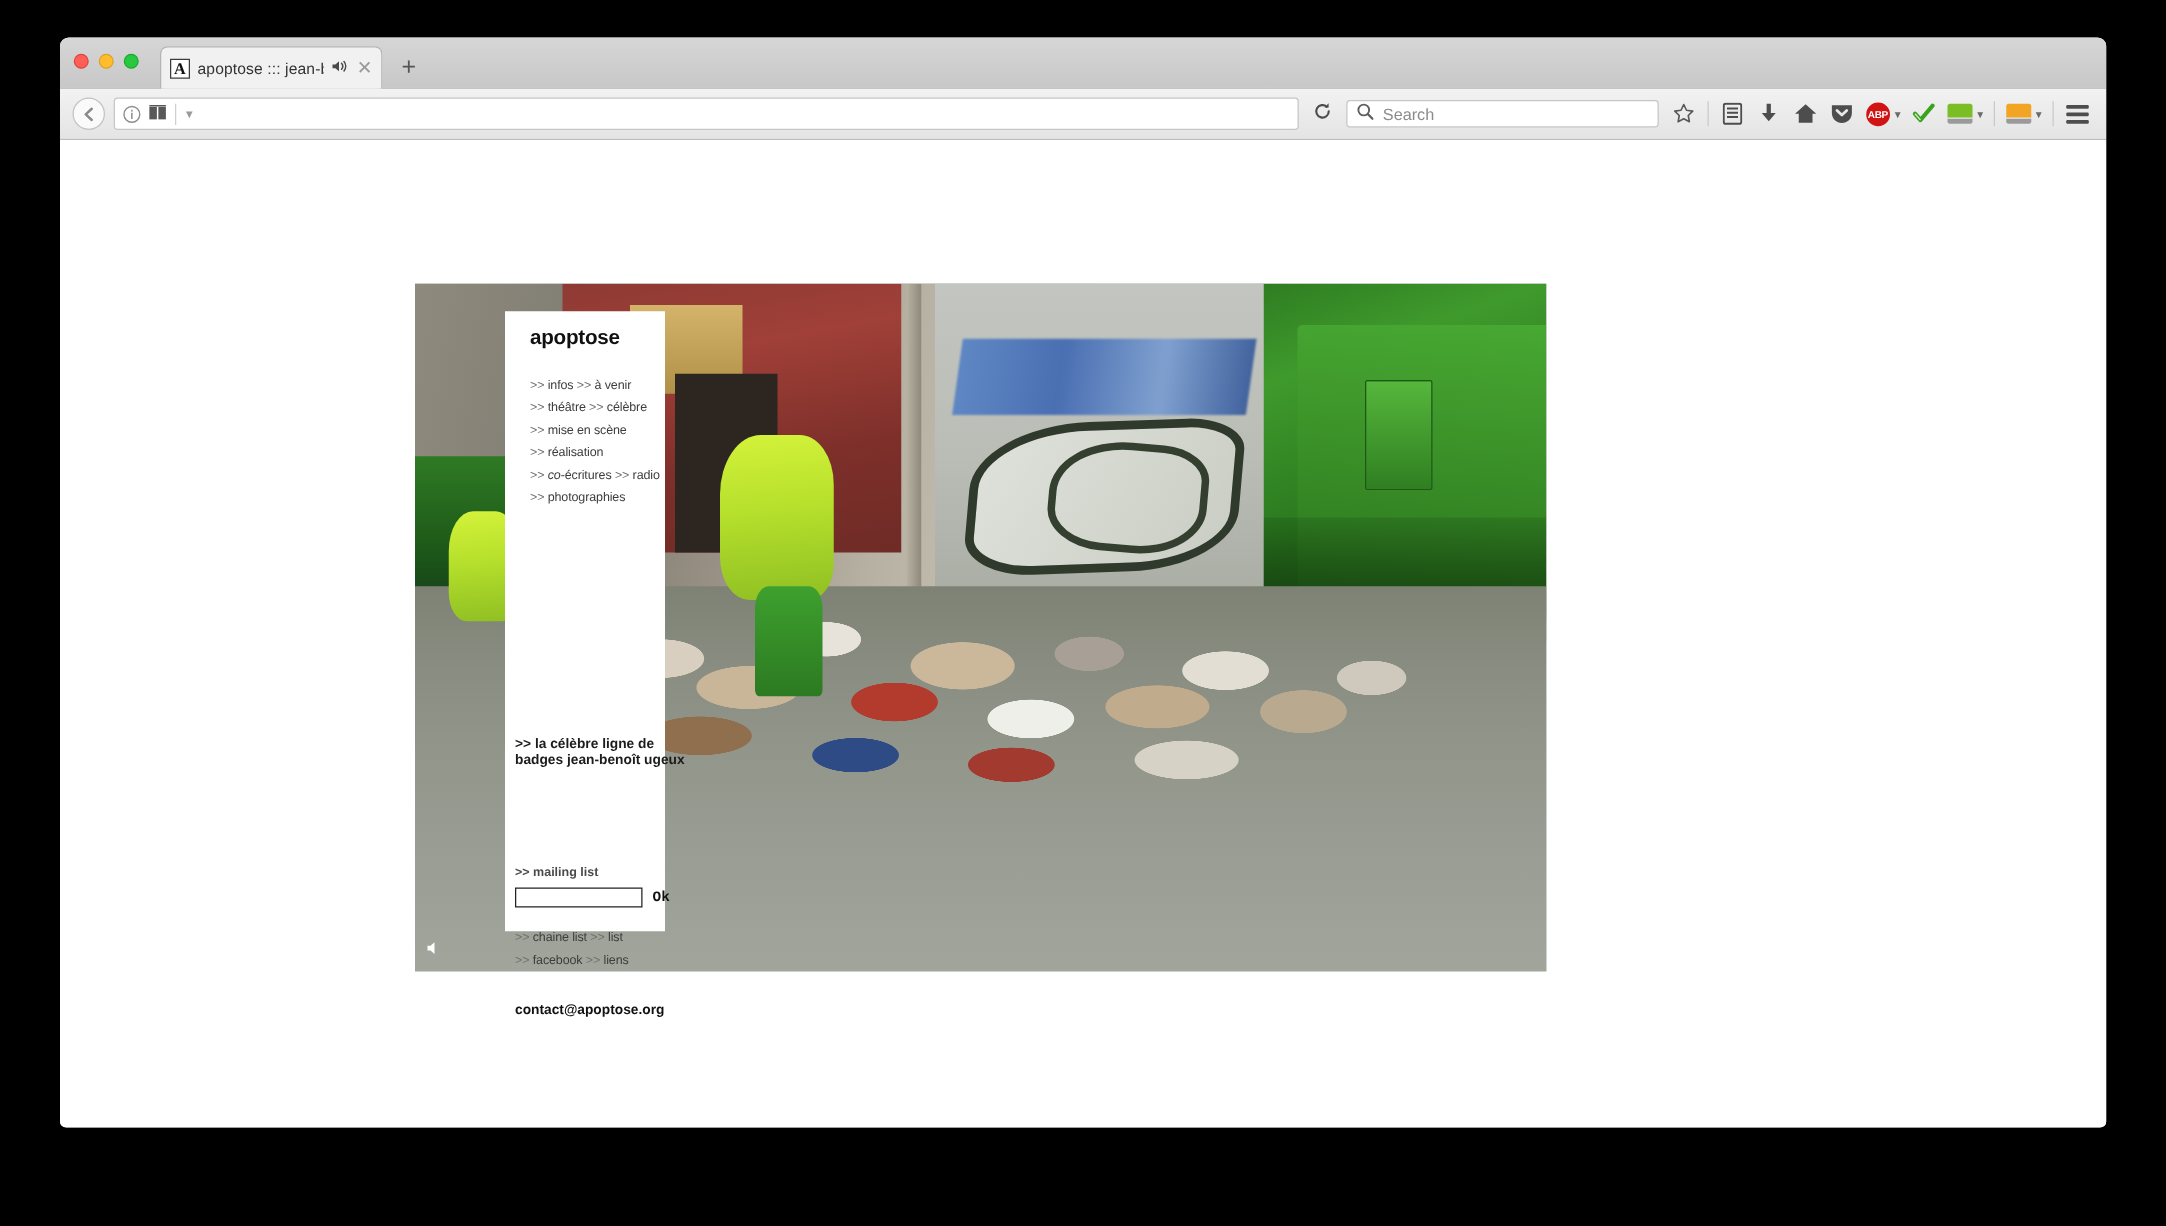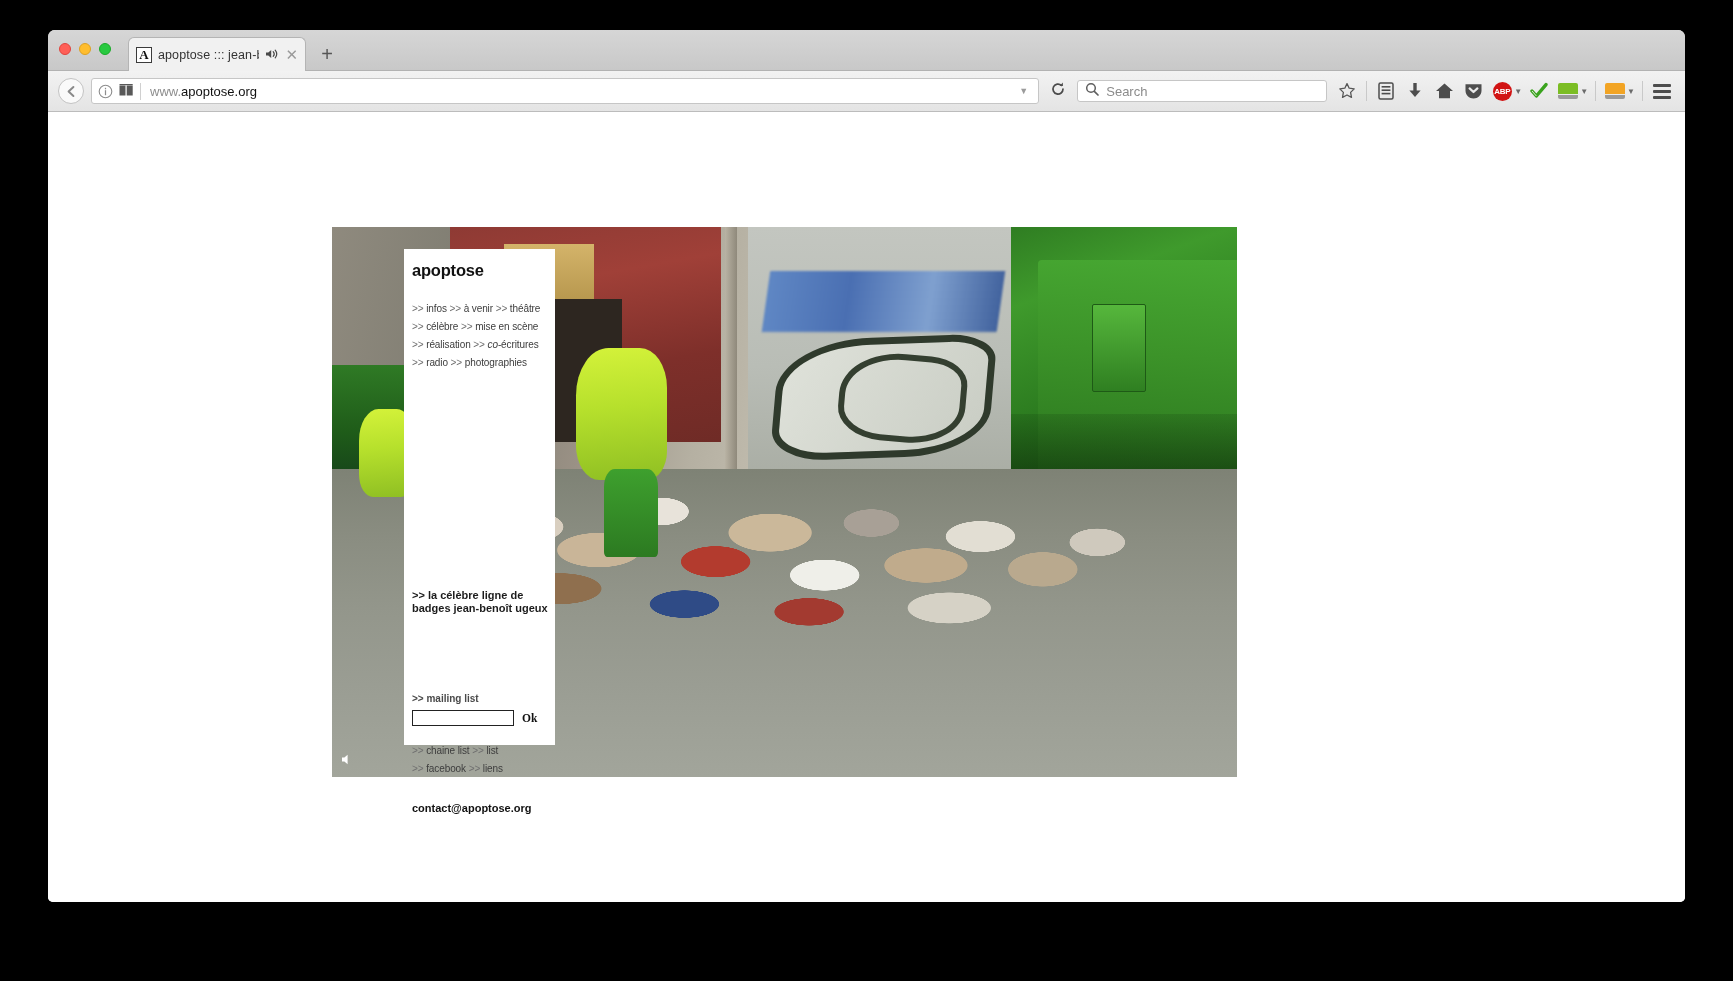--- a/index.html
+++ b/index.html
@@ -247,23 +247,23 @@
     left:30%; top:44%; width:6%; height:16%;
     background: linear-gradient(180deg,#3ea02e,#2c7a21);
     border-radius: 20% 20% 6% 6%;
   }
   #worker0 { left:3%; top:33%; width:6%; height:16%; }
 
   
   #site-panel {
     position: absolute;
     left: 356px; top: 137px;
-    width: 151px; height: 496px;
+    width: 128px; height: 496px;
     background: #ffffff;
-    padding: 12px 0 0 8px;
+    padding: 12px 0 0 20px;
     z-index: 5;
   }
   #site-logo {
     font-size: 16.5px; font-weight: bold; color: #111;
     letter-spacing: -0.2px; margin-bottom: 18px;
   }
   .nav-link {
     font-size: 10px; color: #3d3d3d; line-height: 13.6px;
     white-space: nowrap; letter-spacing: -0.1px;
   }
@@ -284,21 +284,21 @@
   }
   #mailing-input {
     width: 102px; height: 16px;
     border: 1px solid #222; background: #fff;
     font-size: 11px; padding: 0 3px;
     font-family: "Liberation Sans", sans-serif;
   }
   #mailing-ok {
     font-size: 11.5px; font-weight: bold; color: #111;
     background: none; border: none; cursor: pointer;
-    font-family: Liberation Serif, serif; padding:0;
+    font-family: Liberation Mono, monospace; padding:0;
   }
   #social-links { position: absolute; left: 8px; top: 491px; }
   #contact-email {
     position: absolute; left: 8px; top: 553px;
     font-size: 11px; font-weight: bold; color: #111;
   }
 
   #mute-icon {
     position: absolute; left: 8px; bottom: 7px;
     color: #ffffff; z-index: 6;
@@ -349,23 +349,20 @@
         </svg>
       </span>
       <span class="url-icon">
         <svg width="15" height="14" viewBox="0 0 15 14">
           <rect x="0.5" y="1.5" width="6" height="10" fill="#585858"></rect>
           <rect x="7.7" y="1.5" width="6" height="10" fill="#585858"></rect>
           <rect x="0.5" y="0" width="13.2" height="1.2" fill="#585858"></rect>
         </svg>
       </span>
       <span id="url-divider"></span>
-      <span id="url-text">
-        <span class="dim">www.</span><span>apoptose.org</span>
-      </span>
       <span id="url-dropdown">▼</span>
     </div>
 
     <span id="url-reload">
       <svg width="16" height="16" viewBox="0 0 16 16">
         <path d="M13 8a5 5 0 11-1.6-3.6" stroke="#4b4b4b" stroke-width="1.7" fill="none" stroke-linecap="round"></path>
         <path d="M12.9 1.6v3.3H9.6z" fill="#4b4b4b"></path>
       </svg>
     </span>
 

